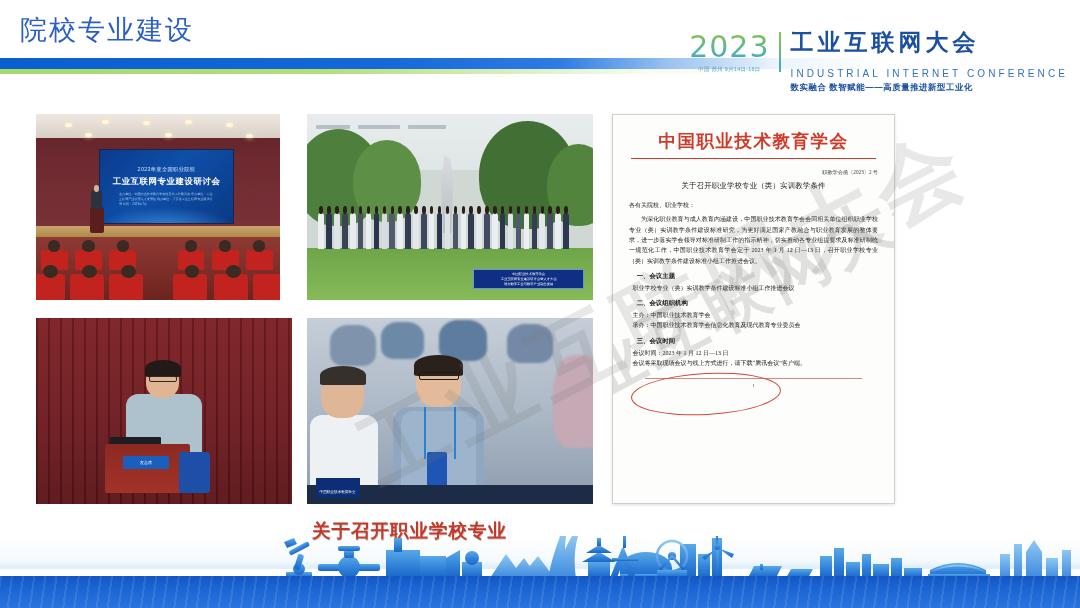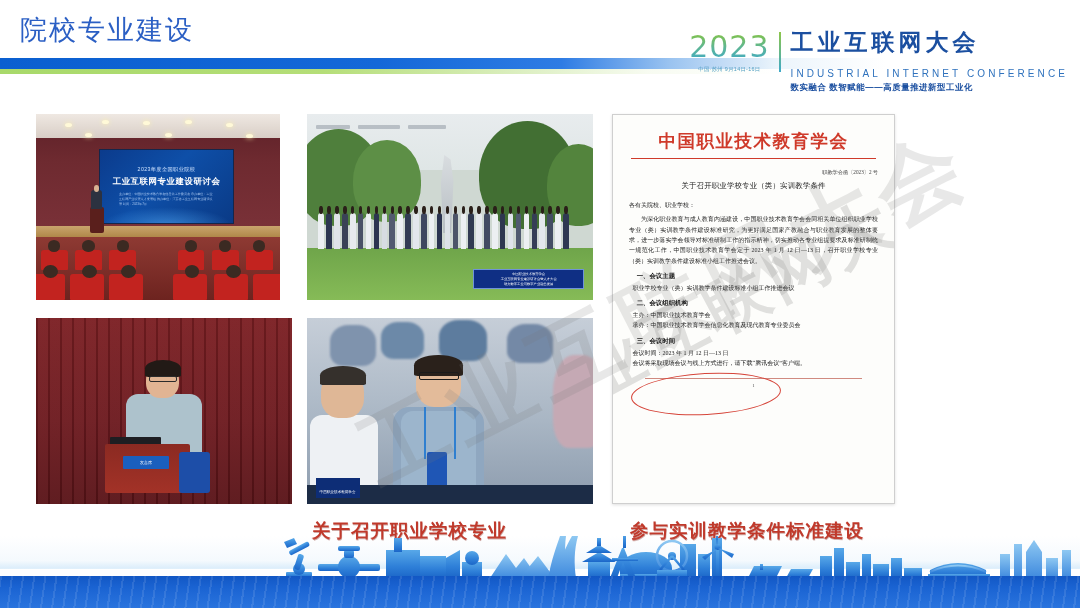--- a/index.html
+++ b/index.html
@@ -557,21 +557,20 @@
       <div class="doc-l">会议将采取现场会议与线上方式进行，请下载“腾讯会议”客户端。</div>
       <div class="doc-endrule"></div>
       <div class="doc-pageno">1</div>
     </div>
     <div class="doc-circle"></div>
   </div>
 
   <div class="slide-watermark">工业互联网大会</div>
 
   <div class="caption cap2">关于召开职业学校专业</div>
-  <div class="caption cap3">参与实训教学条件标准建设</div>
 
   <div class="footer">
     <div class="footer-sky"></div>
     <svg class="footer-sil" viewBox="0 0 1080 42" preserveAspectRatio="none">
       <defs>
         <linearGradient id="sg" x1="0" y1="0" x2="0" y2="1">
           <stop offset="0%" stop-color="#58a8e8"></stop>
           <stop offset="60%" stop-color="#2e7fd8"></stop>
           <stop offset="100%" stop-color="#1b66c8"></stop>
         </linearGradient>

